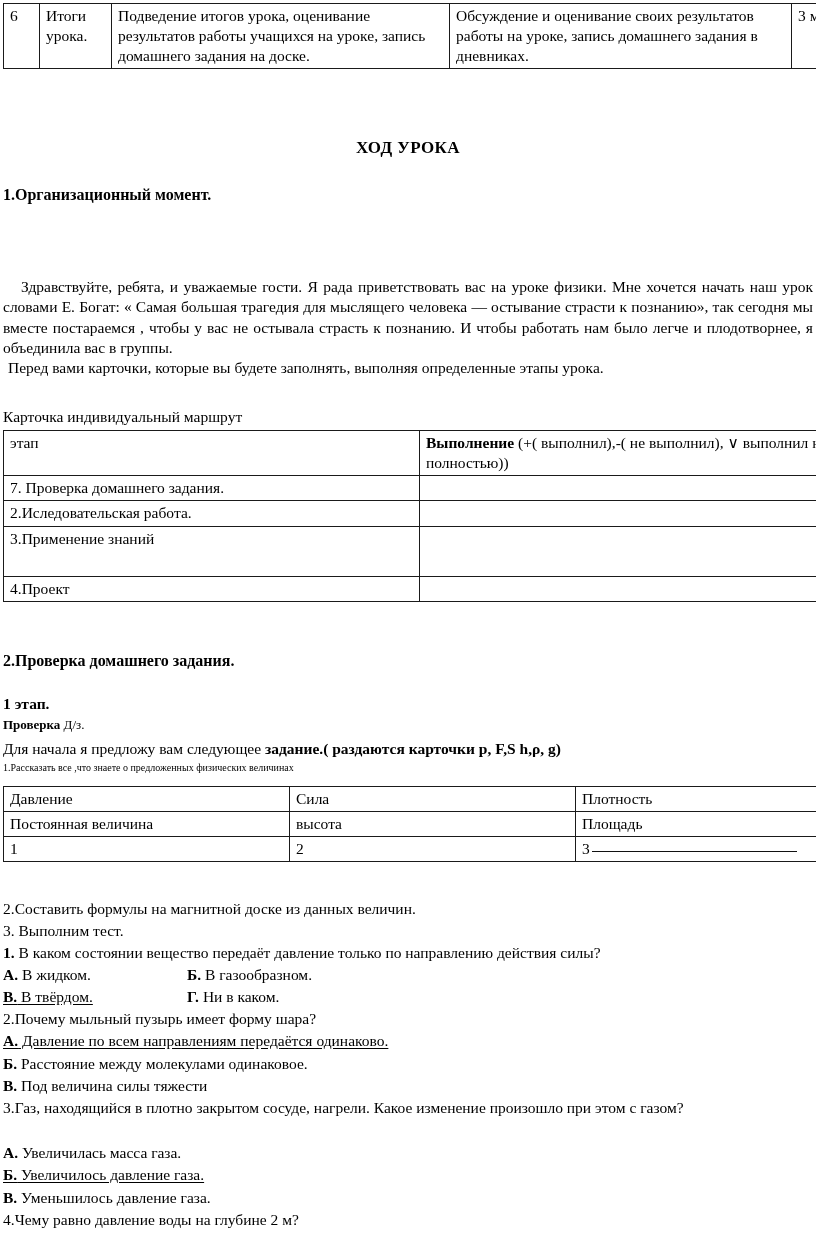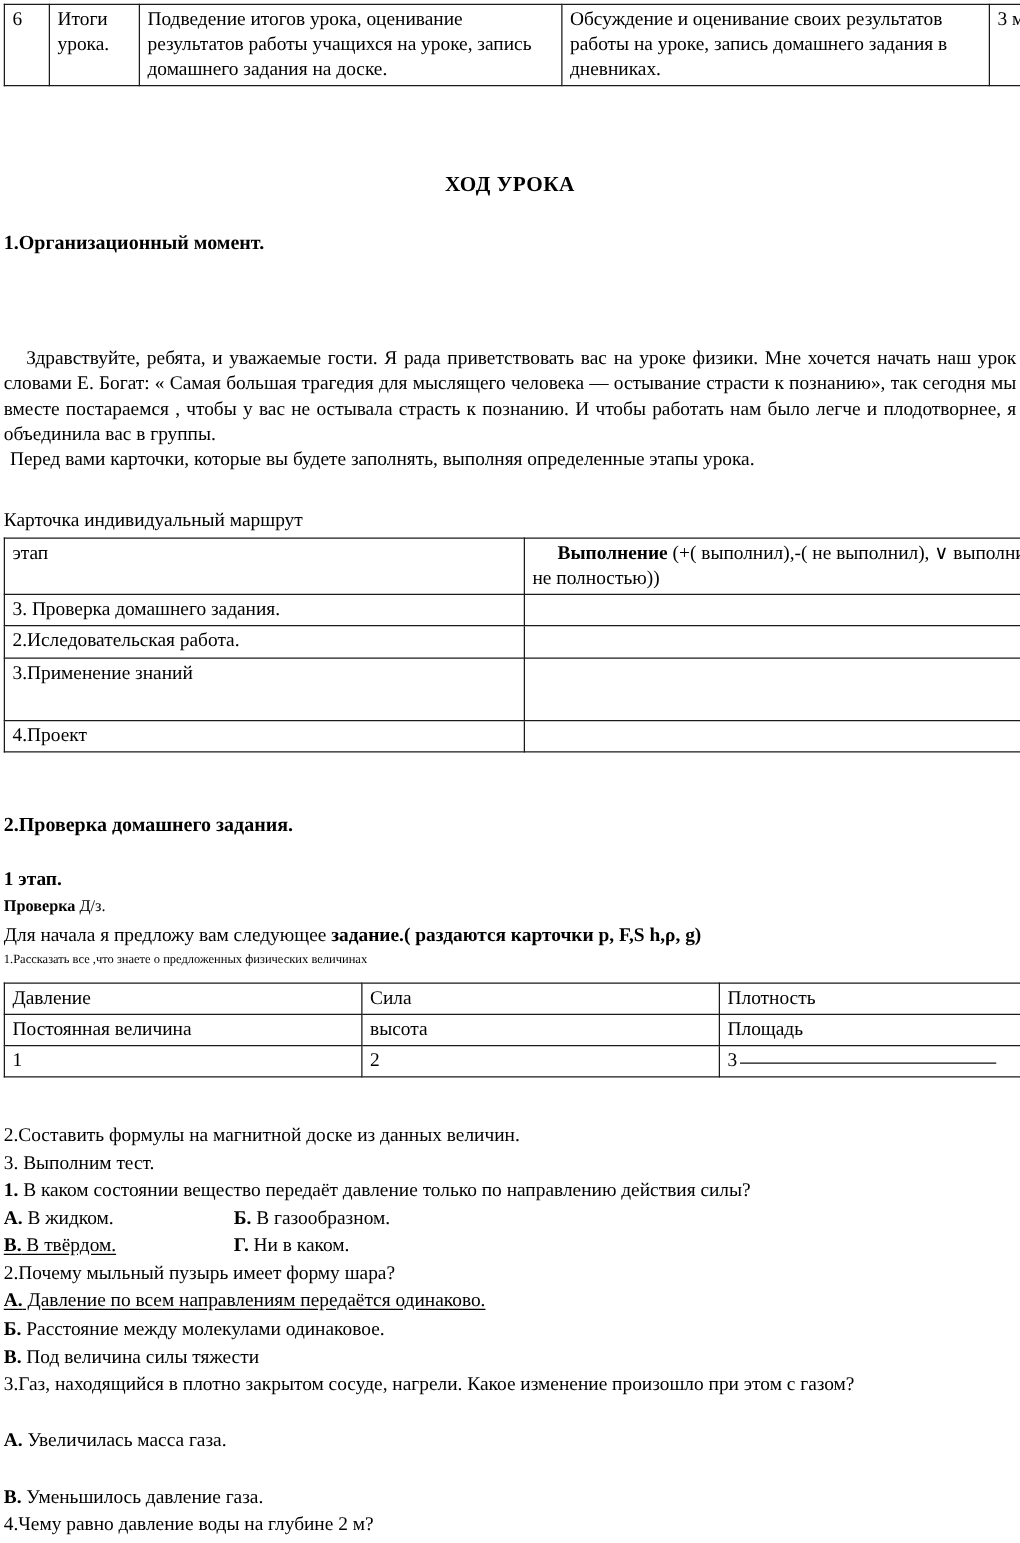--- a/index.html
+++ b/index.html
@@ -108,21 +108,21 @@
     position: absolute;
     left: 3px;
     top: 430px;
     width: 810px;
   }
   .route-wrap .col-stage  { width: 404px; }
   .route-wrap .col-done   { width: 404px; }
   .route-wrap td { line-height: 1.28; }
   .r-tall-head { height: 40px; }
   .r-tall-3    { height: 50px; }
-  .bold { font-weight: bold; margin-left: 20px; }
+  .bold { font-weight: bold; }
 
   
   .h-hw {
     position: absolute;
     left: 3px;
     top: 652px;
     font-weight: bold;
     font-size: 16px;
   }
   .stage-1 {
@@ -217,21 +217,21 @@
   <div class="label-route">Карточка  индивидуальный маршрут</div>
 
   <div class="route-wrap">
     <table class="doc-table">
       <tbody>
         <tr class="r-tall-head">
           <td class="col-stage bold">этап</td>
           <td class="col-done"><span class="bold">Выполнение</span><span> (+( выполнил),-( не выполнил), ∨  выполнил не полностью))</span></td>
         </tr>
         <tr>
-          <td>3. Проверка домашнего задания.</td>
+          <td>7. Проверка домашнего задания.</td>
           <td></td>
         </tr>
         <tr>
           <td>2.Иследовательская работа.</td>
           <td></td>
         </tr>
         <tr class="r-tall-3">
           <td>3.Применение знаний</td>
           <td></td>
         </tr>
@@ -295,18 +295,19 @@
   <div class="flow u" style="top:1032px;"><b>А.</b><span> Давление по всем направлениям передаётся одинаково.</span></div>
 
   <div class="flow" style="top:1055px;"><b>Б.</b><span> Расстояние между молекулами одинаковое.</span></div>
 
   <div class="flow" style="top:1077px;"><b>В.</b><span> Под величина силы тяжести</span></div>
 
   <div class="flow" style="top:1099px;">3.Газ, находящийся в плотно закрытом сосуде, нагрели. Какое изменение произошло при этом с газом?</div>
 
   <div class="flow" style="top:1144px;"><b>А.</b><span> Увеличилась масса газа.</span></div>
 
+  <div class="flow u" style="top:1166px;"><b>Б.</b><span> Увеличилось давление газа.</span></div>
 
   <div class="flow" style="top:1189px;"><b>В.</b><span> Уменьшилось давление газа.</span></div>
 
   <div class="flow" style="top:1211px;">4.Чему равно давление воды на глубине 2 м?</div>
 
 </div>
 
 </body></html>

